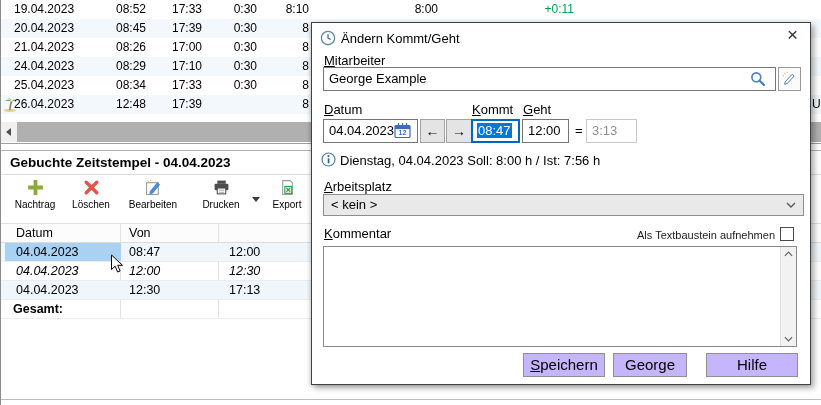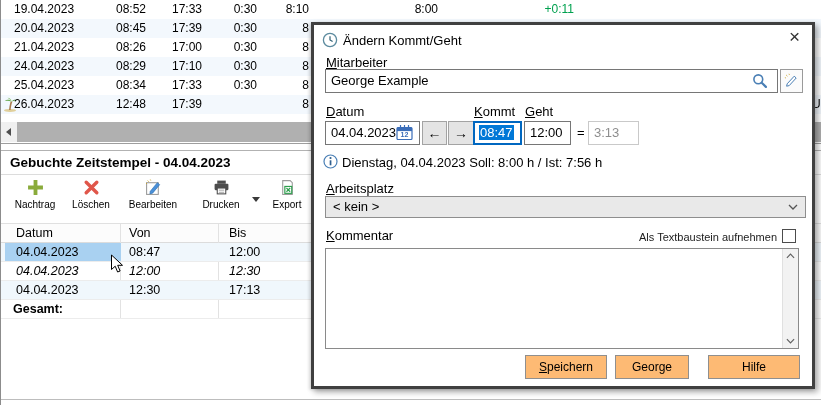--- a/index.html
+++ b/index.html
@@ -38,37 +38,37 @@
   .b1{left:15px;width:100px;}
   .b2{left:128px;width:75px;}
   .b3{left:228px;width:75px;}
   .brow{position:absolute;left:1px;width:820px;height:19px;line-height:19px;font-size:12.5px;}
   .brow.stripe{background:#f0f7fc;}
   .brow.italic .bcell{font-style:italic;}
   .sel-cell{position:absolute;left:4px;top:0;width:116px;height:19px;background:#a9d1f1;}
   .vline{position:absolute;top:224px;height:95px;width:1px;background:#e2e2e2;}
   
   .dialog{position:absolute;left:311px;top:22px;width:498px;height:361px;background:#fff;
-      border:3px solid #404040;box-shadow:3px 3px 6px rgba(0,0,0,.35),-2px 1px 3px rgba(0,0,0,.12);
+      border:1px solid #404040;box-shadow:3px 3px 6px rgba(0,0,0,.35),-2px 1px 3px rgba(0,0,0,.12);
       font-size:13px;}
   .dlg-title{position:absolute;left:29px;top:8px;font-size:13px;white-space:nowrap;}
   .dlg-close{position:absolute;right:12px;top:2px;font-size:19px;line-height:19px;color:#333;cursor:default;}
   .lab{position:absolute;font-size:13px;white-space:nowrap;}
   .accel::first-letter{text-decoration:underline;}
   .tbox{position:absolute;height:22px;line-height:22px;background:#fff;border:1px solid #767676;
         padding-left:5px;font-size:13px;white-space:nowrap;}
   .tbox.disabled{border-color:#c9c9c9;color:#8e8e8e;}
   .sqbtn{position:absolute;height:22px;border:1px solid #a3a3a3;background:#e4e4e4;text-align:center;
         line-height:22px;font-size:14px;font-weight:bold;cursor:default;}
   .combo{position:absolute;left:11px;top:171px;width:472px;height:20px;line-height:20px;background:#e9e9e9;
         border:1px solid #8e8e8e;padding-left:7px;font-size:13px;}
   .ta{position:absolute;left:11px;top:223px;width:472px;height:99px;background:#fff;border:1px solid #8a8a8a;}
   .ta-scroll{position:absolute;right:0;top:0;width:15px;height:99px;background:#f2f2f2;border-left:1px solid #e0e0e0;}
-  .btn{position:absolute;top:330px;height:22px;line-height:22px;background:#fdba74;border:1px solid #8f8f8f;
-       text-align:center;font-size:12px;cursor:default;}
+  .btn{position:absolute;top:330px;height:22px;line-height:22px;background:#c4b5fd;border:1px solid #8f8f8f;
+       text-align:center;font-size:15px;cursor:default;}
   .chk{position:absolute;width:12px;height:12px;background:#fff;border:1px solid #4c4c4c;}
   .small-lab{position:absolute;font-size:11px;color:#1c1c1c;white-space:nowrap;margin-left:48px;}
   .green{color:#00a14f;}
   .selblue{background:#0078d7;color:#fff;padding:0 1px;}
 </style>
 </head>
 <body>
 
 <div id="root">
 
@@ -176,21 +176,20 @@
         <rect x="5.5" y="7" width="6.5" height="6.5" fill="#fff" stroke="#2f9e4e" stroke-width="1.1"></rect>
         <path d="M7 8.5l3.5 3.5M10.5 8.5L7 12" stroke="#2f9e4e" stroke-width="1.1"></path>
       </svg>
       <div class="lbl">Export</div>
     </div>
 
     <div class="hline" style="top:223px;background:#e0e0e0"></div>
     <div class="bhead">
       <span class="bcell b1">Datum</span>
       <span class="bcell b2">Von</span>
-      <span class="bcell b3">Bis</span>
     </div>
     <div class="hline" style="top:242px;background:#dcdcdc;width:821px"></div>
     <div class="vline" style="left:120px"></div>
     <div class="vline" style="left:218px"></div>
 
     <div class="brow stripe" style="top:243px">
       <span class="sel-cell"></span>
       <span class="bcell b1">04.04.2023</span>
       <span class="bcell b2">08:47</span>
       <span class="bcell b3">12:00</span>

